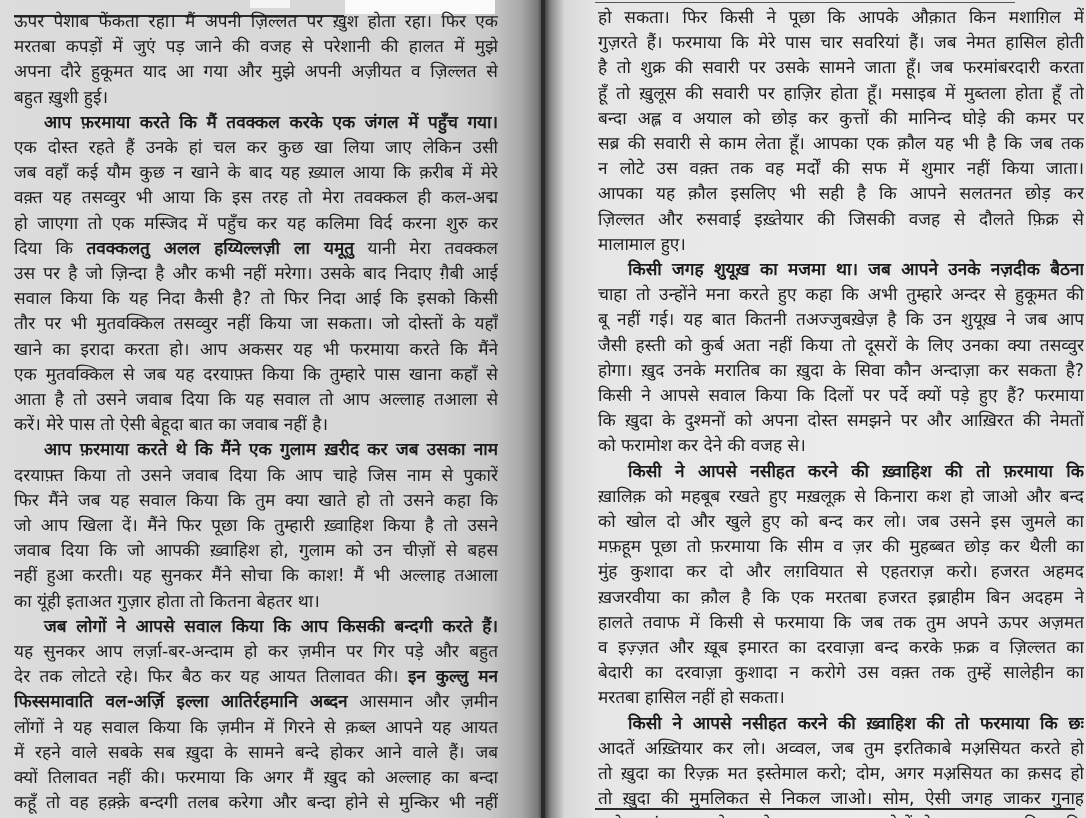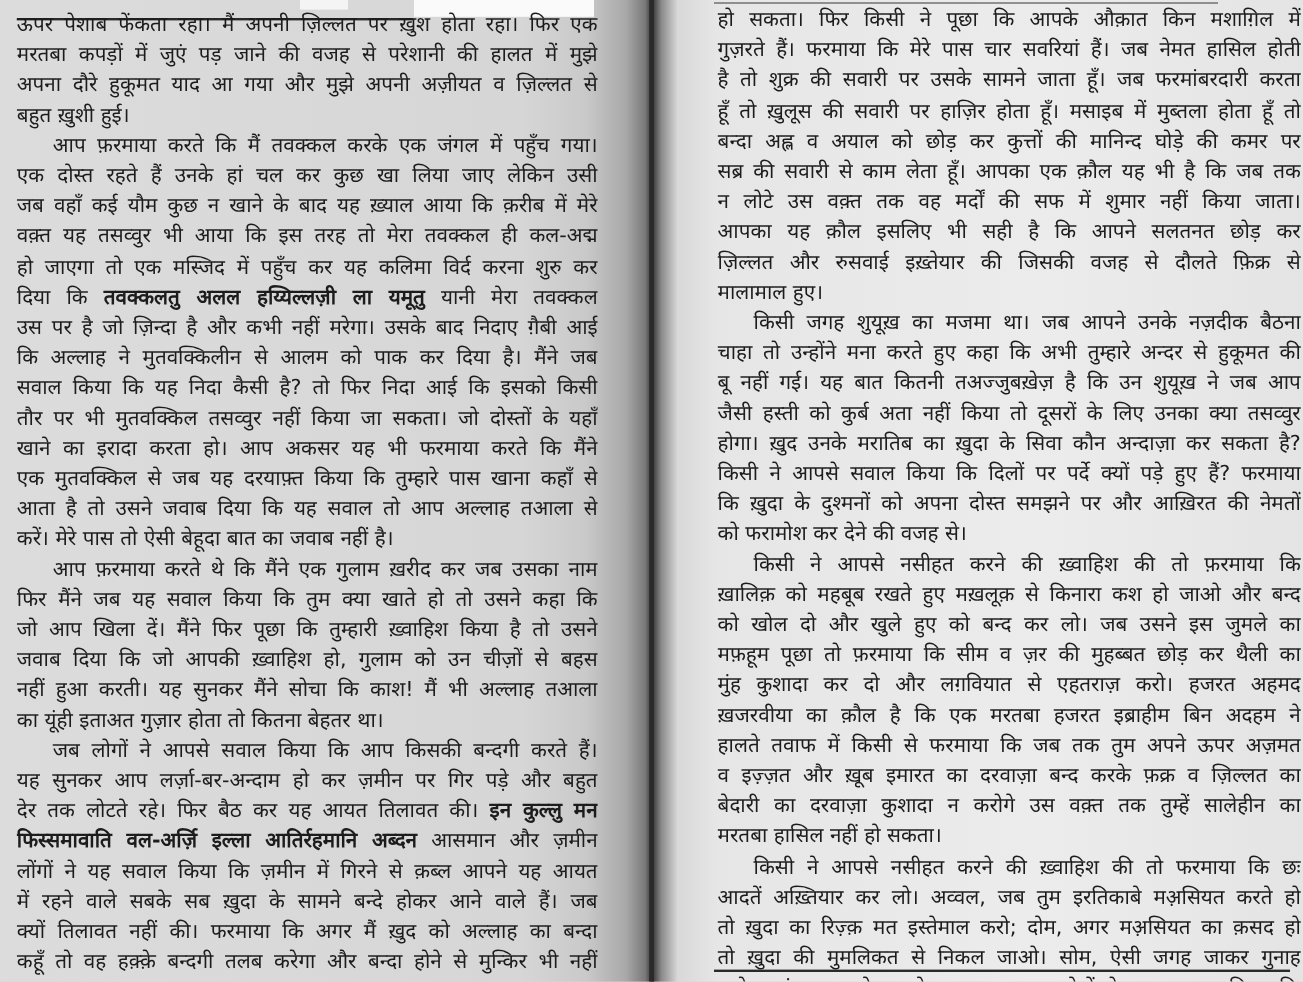--- a/index.html
+++ b/index.html
@@ -39,21 +39,21 @@
       font-size: 17.2px; line-height: 25.2px; color: #1c1c1c;
       text-align: justify; text-align-last: justify;
     }
     .page-left .text-block { left: 14px; width: 484px; top: 9px; }
     .page-right .text-block { left: 55px; width: 486px; top: 5px; }
     .line {
       display: block; white-space: nowrap; overflow: hidden;
       text-align: justify; text-align-last: justify;
     }
     .line.last { text-align-last: left; }
-    .line.indent { padding-left: 30px; }
+    .line.indent { padding-left: 30px; font-weight: bold; }
     .b { font-weight: bold; }
     .spine {
       position: absolute; top: 0; bottom: 0; left: 541px; width: 4px;
       background: #2a2a2a;
     }
   </style>
 </head>
 <body>
 
 <div class="spread">
@@ -66,28 +66,28 @@
         <span class="line">मरतबा कपड़ों में जुएं पड़ जाने की वजह से परेशानी की हालत में मुझे</span>
         <span class="line">अपना दौरे हुकूमत याद आ गया और मुझे अपनी अज़ीयत व ज़िल्लत से</span>
         <span class="line last">बहुत ख़ुशी हुई।</span>
         <span class="line indent">आप फ़रमाया करते कि मैं तवक्कल करके एक जंगल में पहुँच गया।</span>
         <span class="line">एक दोस्त रहते हैं उनके हां चल कर कुछ खा लिया जाए लेकिन उसी</span>
         <span class="line">जब वहाँ कई यौम कुछ न खाने के बाद यह ख़्याल आया कि क़रीब में मेरे</span>
         <span class="line">वक़्त यह तसव्वुर भी आया कि इस तरह तो मेरा तवक्कल ही कल-अद्म</span>
         <span class="line">हो जाएगा तो एक मस्जिद में पहुँच कर यह कलिमा विर्द करना शुरु कर</span>
         <span class="line"><span>दिया कि </span><span class="b">तवक्कलतु अलल हय्यिल्लज़ी ला यमूतु</span><span> यानी मेरा तवक्कल</span></span>
         <span class="line">उस पर है जो ज़िन्दा है और कभी नहीं मरेगा। उसके बाद निदाए ग़ैबी आई</span>
-        <span class="line">कि अल्लाह ने मुतवक्किलीन से आलम को पाक कर दिया है। मैंने जब</span>
         <span class="line">सवाल किया कि यह निदा कैसी है? तो फिर निदा आई कि इसको किसी</span>
         <span class="line">तौर पर भी मुतवक्किल तसव्वुर नहीं किया जा सकता। जो दोस्तों के यहाँ</span>
         <span class="line">खाने का इरादा करता हो। आप अकसर यह भी फरमाया करते कि मैंने</span>
         <span class="line">एक मुतवक्किल से जब यह दरयाफ़्त किया कि तुम्हारे पास खाना कहाँ से</span>
         <span class="line">आता है तो उसने जवाब दिया कि यह सवाल तो आप अल्लाह तआला से</span>
         <span class="line last">करें। मेरे पास तो ऐसी बेहूदा बात का जवाब नहीं है।</span>
         <span class="line indent">आप फ़रमाया करते थे कि मैंने एक गुलाम ख़रीद कर जब उसका नाम</span>
+        <span class="line">दरयाफ़्त किया तो उसने जवाब दिया कि आप चाहे जिस नाम से पुकारें</span>
         <span class="line">फिर मैंने जब यह सवाल किया कि तुम क्या खाते हो तो उसने कहा कि</span>
         <span class="line">जो आप खिला दें। मैंने फिर पूछा कि तुम्हारी ख़्वाहिश किया है तो उसने</span>
         <span class="line">जवाब दिया कि जो आपकी ख़्वाहिश हो, गुलाम को उन चीज़ों से बहस</span>
         <span class="line">नहीं हुआ करती। यह सुनकर मैंने सोचा कि काश! मैं भी अल्लाह तआला</span>
         <span class="line last">का यूंही इताअत गुज़ार होता तो कितना बेहतर था।</span>
         <span class="line indent">जब लोगों ने आपसे सवाल किया कि आप किसकी बन्दगी करते हैं।</span>
         <span class="line">यह सुनकर आप लर्ज़ा-बर-अन्दाम हो कर ज़मीन पर गिर पड़े और बहुत</span>
         <span class="line"><span>देर तक लोटते रहे। फिर बैठ कर यह आयत तिलावत की। </span><span class="b">इन कुल्लु मन</span><span></span></span>
         <span class="line"><span></span><span class="b">फिस्समावाति वल-अर्ज़ि इल्ला आतिर्रहमानि अब्दन</span><span> आसमान और ज़मीन</span></span>
         <span class="line">लोंगों ने यह सवाल किया कि ज़मीन में गिरने से क़ब्ल आपने यह आयत</span>

